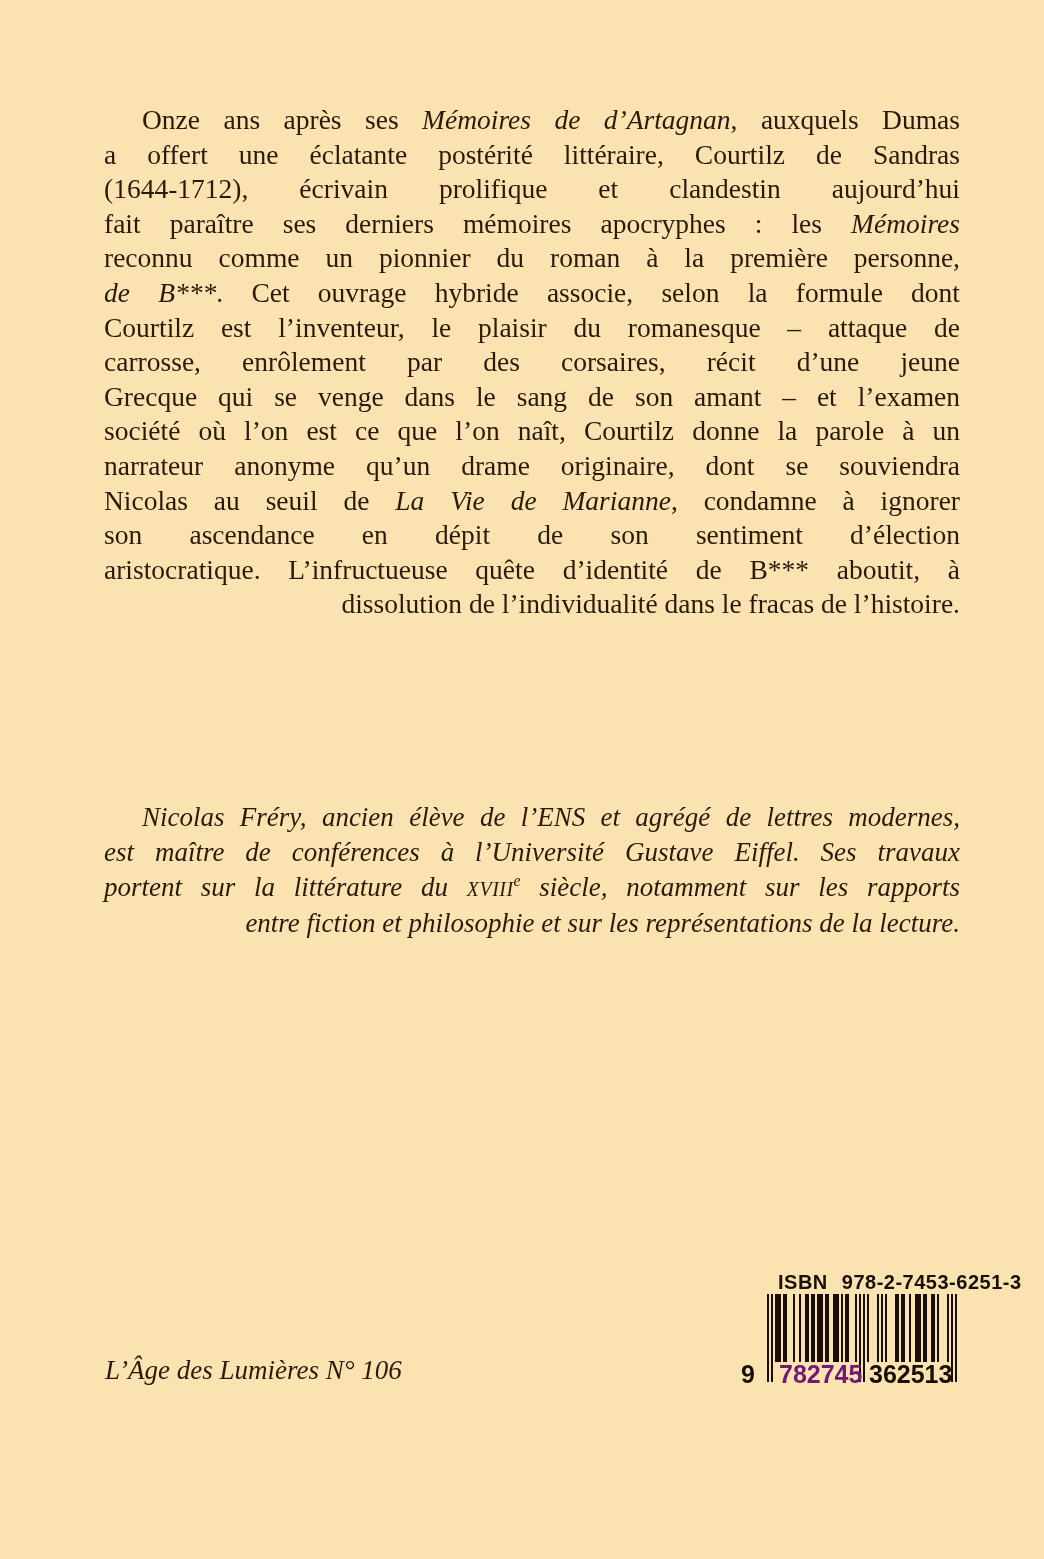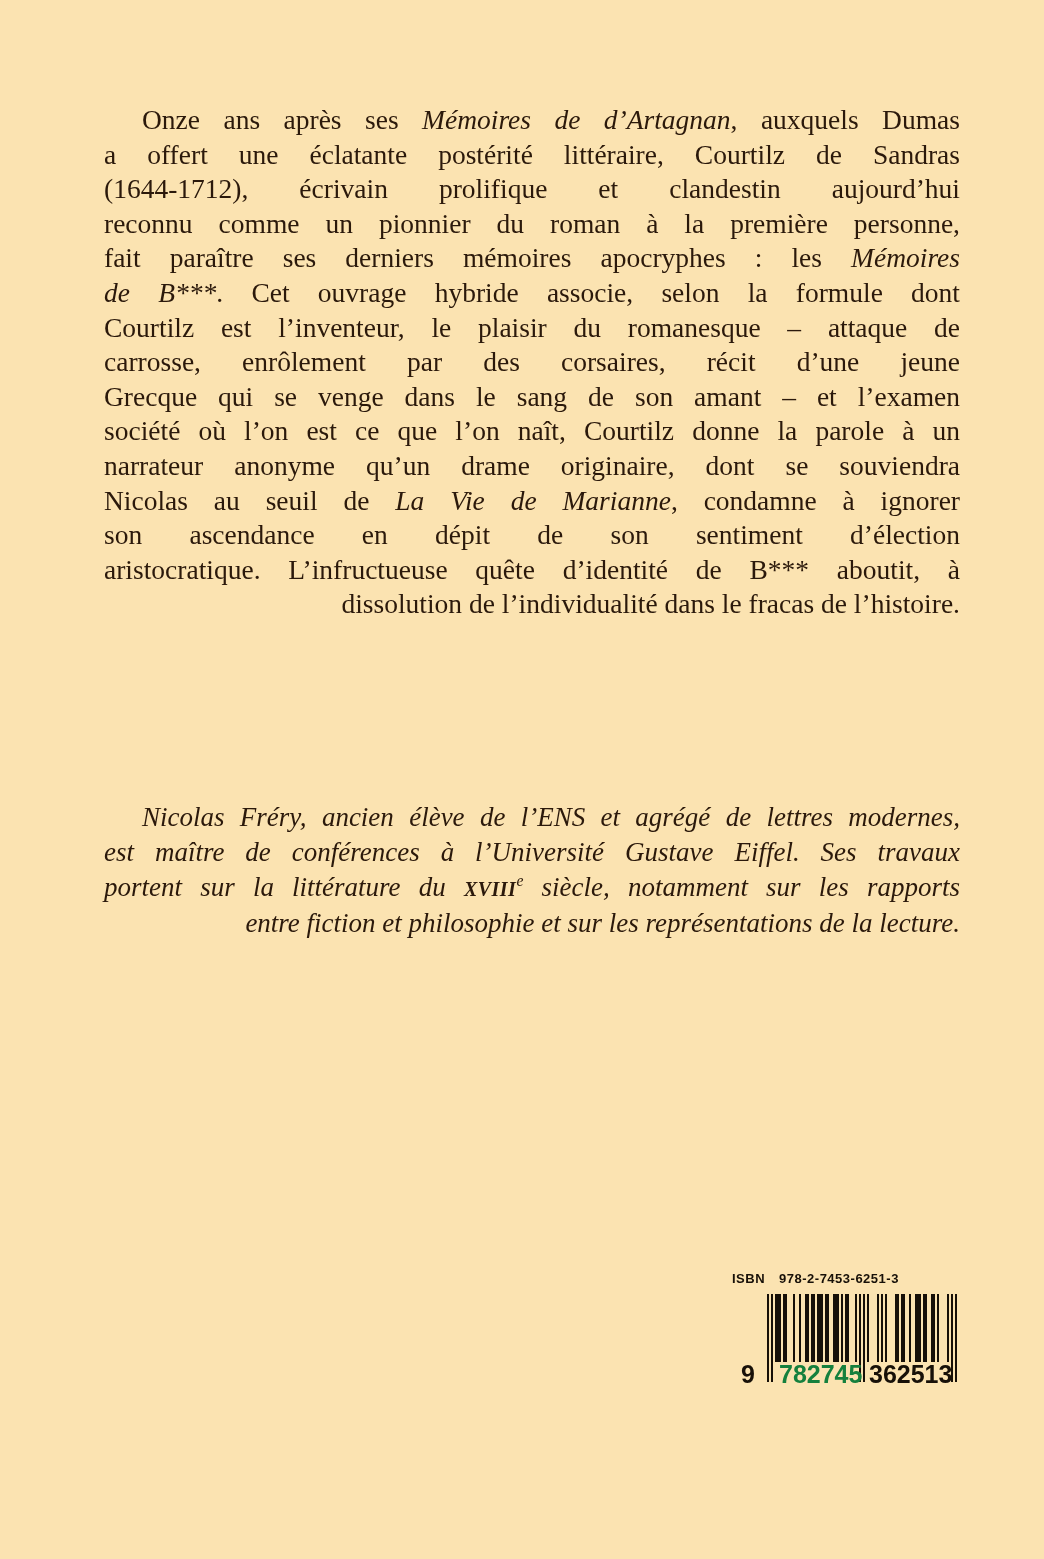--- a/index.html
+++ b/index.html
@@ -15,30 +15,30 @@
     font-size:27.5px;line-height:34.6px;
   }
   .bio{
     position:absolute;left:104px;top:800px;width:856px;
     font-size:27px;line-height:34.8px;font-style:italic;
   }
   .tline{text-align:right;}
   .tline.jst{text-align:justify;text-align-last:justify;}
   .tline.ind{text-indent:38px;}
   .it{font-style:italic;}
-  .sc{font-size:0.74em;letter-spacing:0.5px;font-weight:bold;}
+  .sc{font-size:0.74em;letter-spacing:0.5px;}
   sup{font-size:0.58em;line-height:0;}
   .collection{
     position:absolute;left:105px;top:1355px;
     font-size:27px;font-style:italic;
   }
   .isbn-line{
-    position:absolute;left:732px;top:1271px;width:260px;
+    position:absolute;left:778px;top:1271px;width:260px;
     font-family:"Liberation Sans", sans-serif;
-    font-size:13px;font-weight:bold;letter-spacing:0.5px;
+    font-size:20px;font-weight:bold;letter-spacing:0.5px;
     white-space:nowrap;
   }
   .isbn-line .num{margin-left:14px;}
   .bars{
     position:absolute;left:767px;top:1294px;
     display:flex;align-items:flex-start;
   }
   .mod{width:2px;height:68px;}
   .mod.guard{height:88px;}
   .ean-digit{
@@ -52,41 +52,42 @@
 </style>
 </head>
 <body style="background: rgb(251, 227, 177);">
 
 <div class="page" style="color: rgb(43, 25, 11);">
 
   <div class="synopsis">
       <div class="tline ind jst"><span>Onze ans après ses </span><span class="it">Mémoires de d’Artagnan</span><span>, auxquels Dumas</span></div>
       <div class="tline jst"><span>a offert une éclatante postérité littéraire, Courtilz de Sandras</span></div>
       <div class="tline jst"><span>(1644-1712), écrivain prolifique et clandestin aujourd’hui</span></div>
+      <div class="tline jst"><span>fait paraître ses derniers mémoires apocryphes : les </span><span class="it">Mémoires</span></div>
       <div class="tline jst"><span>reconnu comme un pionnier du roman à la première personne,</span></div>
-      <div class="tline jst"><span>fait paraître ses derniers mémoires apocryphes : les </span><span class="it">Mémoires</span></div>
       <div class="tline jst"><span class="it">de B***</span><span>. Cet ouvrage hybride associe, selon la formule dont</span></div>
       <div class="tline jst"><span>Courtilz est l’inventeur, le plaisir du romanesque – attaque de</span></div>
       <div class="tline jst"><span>carrosse, enrôlement par des corsaires, récit d’une jeune</span></div>
       <div class="tline jst"><span>Grecque qui se venge dans le sang de son amant – et l’examen</span></div>
       <div class="tline jst"><span>société où l’on est ce que l’on naît, Courtilz donne la parole à un</span></div>
       <div class="tline jst"><span>narrateur anonyme qu’un drame originaire, dont se souviendra</span></div>
       <div class="tline jst"><span>Nicolas au seuil de </span><span class="it">La Vie de Marianne</span><span>, condamne à ignorer</span></div>
       <div class="tline jst"><span>son ascendance en dépit de son sentiment d’élection</span></div>
       <div class="tline jst"><span>aristocratique. L’infructueuse quête d’identité de B*** aboutit, à</span></div>
       <div class="tline"><span>dissolution de l’individualité dans le fracas de l’histoire.</span></div>
     </div>
 
   <div class="bio">
       <div class="tline ind jst"><span>Nicolas Fréry, ancien élève de l’ENS et agrégé de lettres modernes,</span></div>
       <div class="tline jst"><span>est maître de conférences à l’Université Gustave Eiffel. Ses travaux</span></div>
       <div class="tline jst"><span>portent sur la littérature du </span><span class="sc">XVIII</span><sup>e</sup><span> siècle, notamment sur les rapports</span></div>
       <div class="tline"><span>entre fiction et philosophie et sur les représentations de la lecture.</span></div>
     </div>
 
+  <div class="collection">L’Âge des Lumières N° 106</div>
 
   <div class="isbn-line" style="color: rgb(23, 16, 8);">
     <span>ISBN</span><span class="num">978-2-7453-6251-3</span>
   </div>
 
   <div class="bars">
       <div class="mod guard" style="background: rgb(23, 16, 8);"></div>
       <div class="mod guard"></div>
       <div class="mod guard" style="background: rgb(23, 16, 8);"></div>
       <div class="mod"></div>
@@ -177,16 +178,16 @@
       <div class="mod"></div>
       <div class="mod"></div>
       <div class="mod" style="background: rgb(23, 16, 8);"></div>
       <div class="mod"></div>
       <div class="mod guard" style="background: rgb(23, 16, 8);"></div>
       <div class="mod guard"></div>
       <div class="mod guard" style="background: rgb(23, 16, 8);"></div>
     </div>
 
   <div class="ean-digit ean-lead" style="color: rgb(23, 16, 8);">9</div>
-  <div class="ean-digit ean-left" style="color: #15803d;">782745</div>
+  <div class="ean-digit ean-left" style="color: #701a75;">782745</div>
   <div class="ean-digit ean-right" style="color: rgb(23, 16, 8);">362513</div>
 
 </div>
 
 </body></html>

